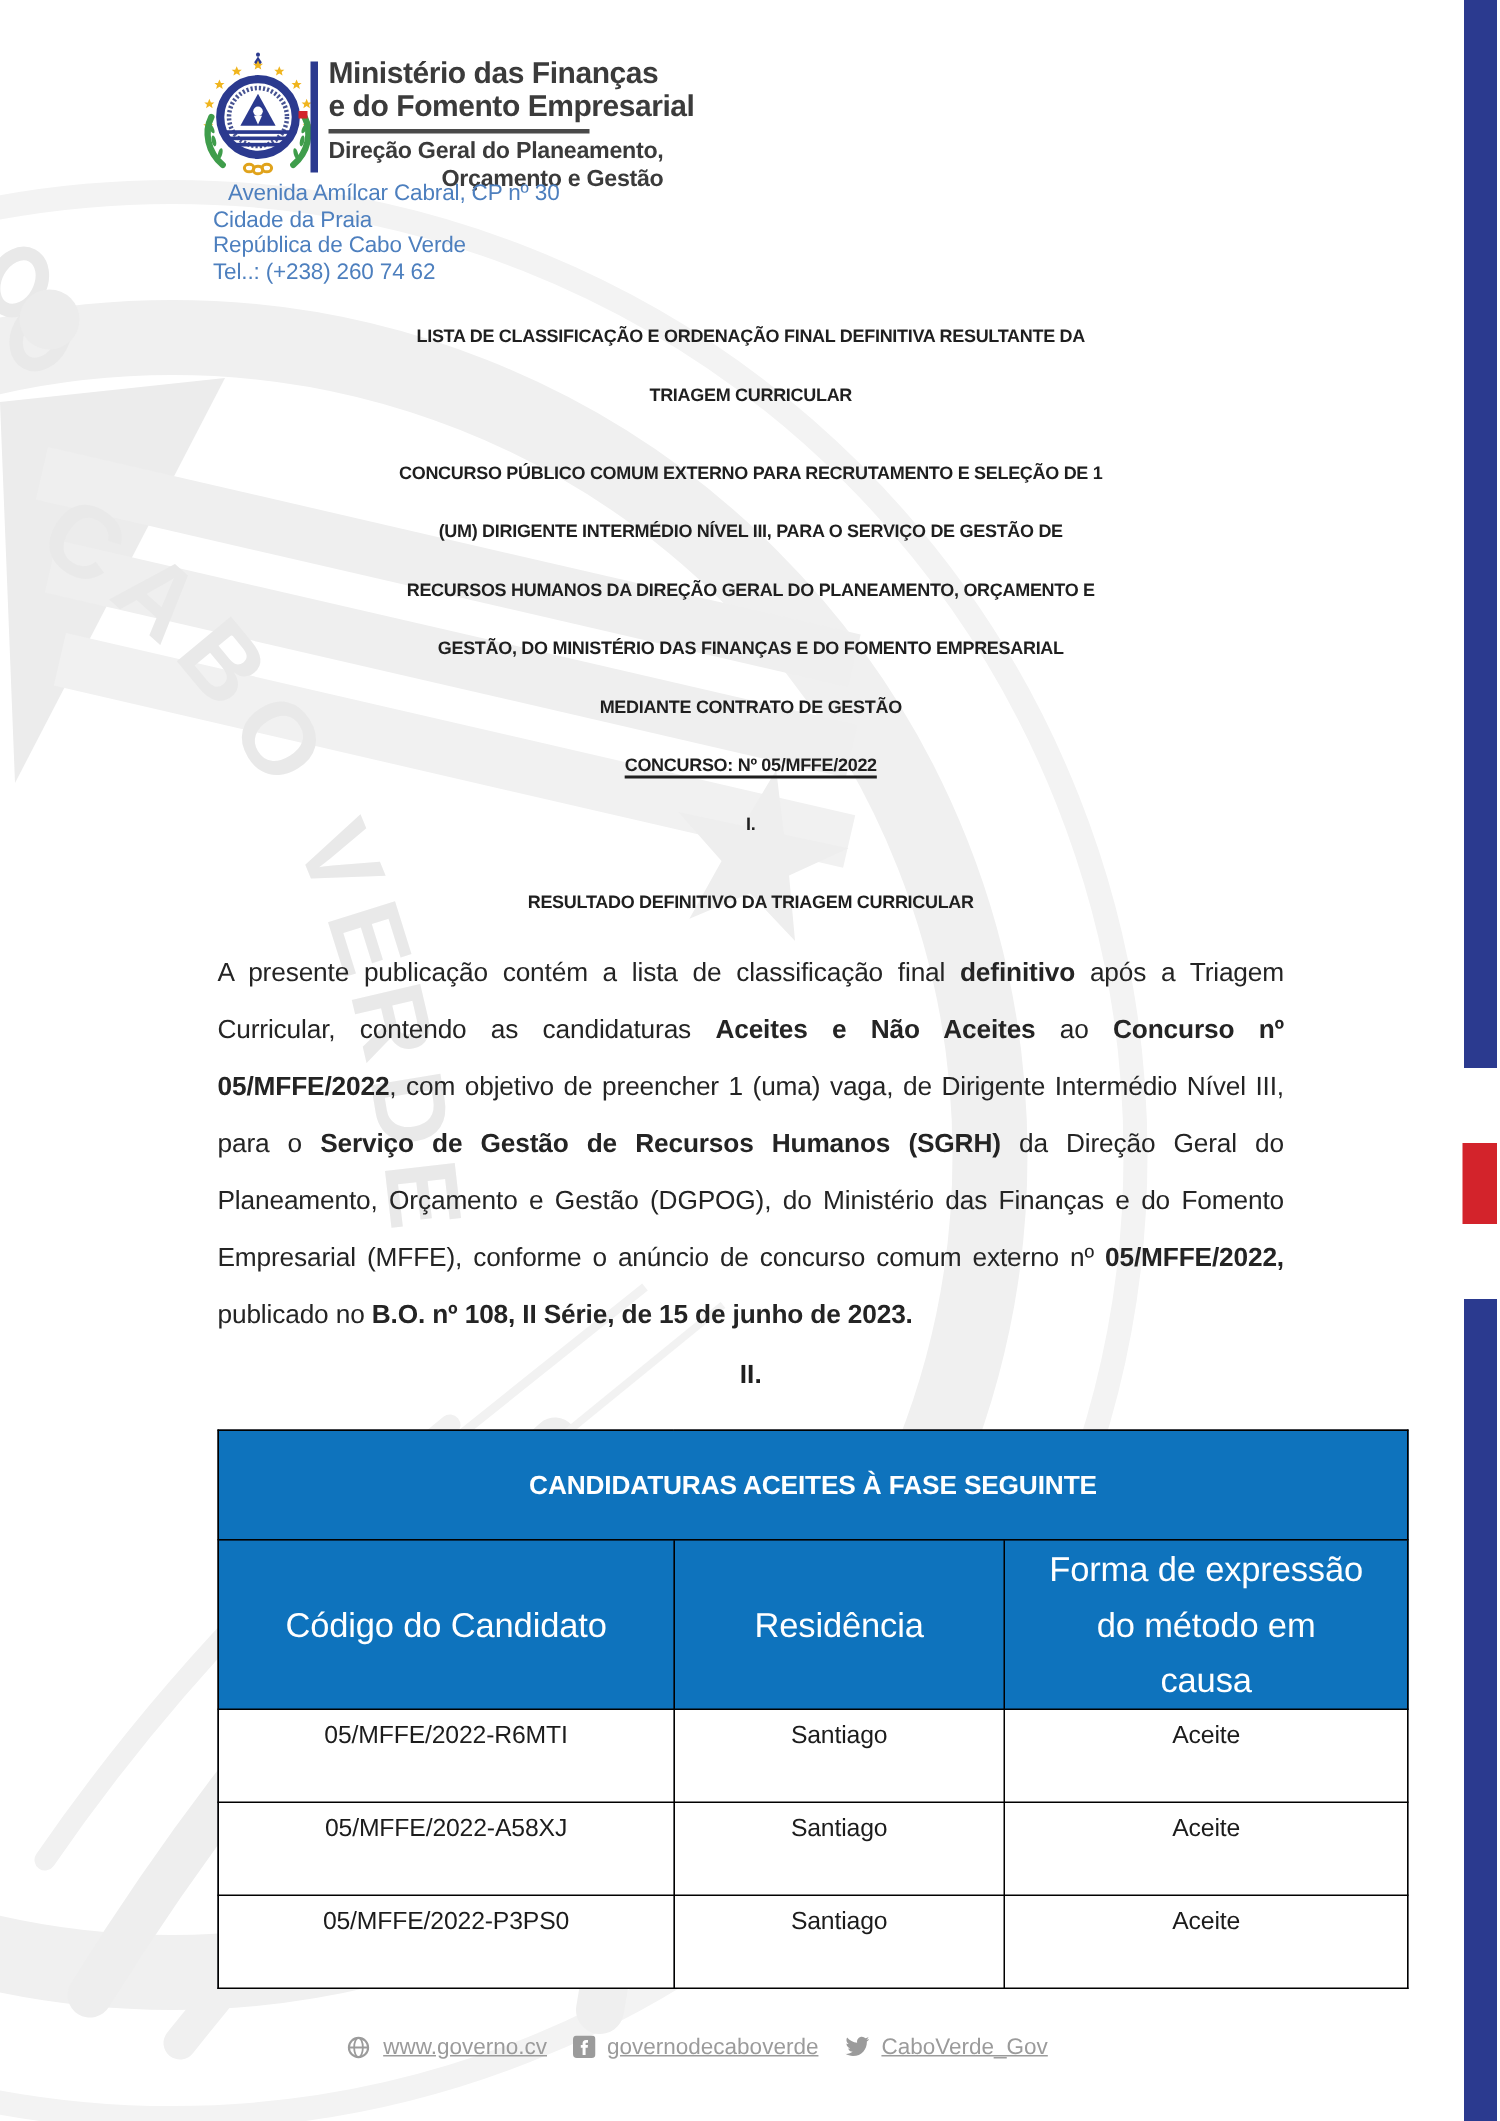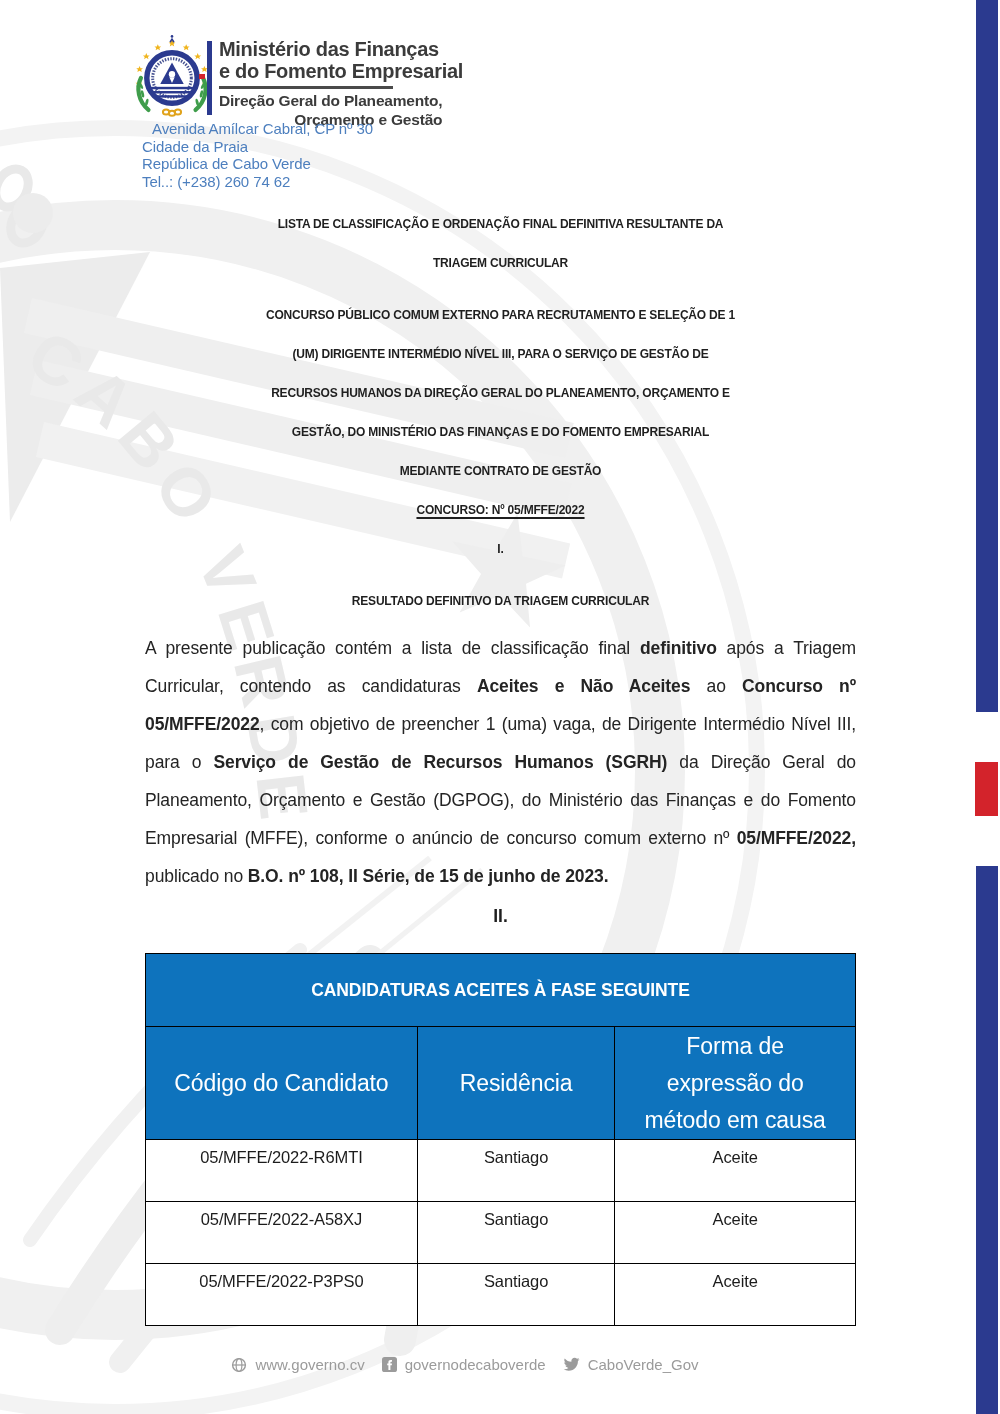--- a/index.html
+++ b/index.html
@@ -55,21 +55,21 @@
   .body-paragraph{
     position:absolute;left:145px;top:629px;width:711px;z-index:2;
     text-align:justify;font-size:17.5px;line-height:38px;color:#242424;letter-spacing:-0.1px;
   }
   .section-ii{
     position:absolute;left:145px;top:897px;width:711px;z-index:2;
     text-align:center;font-weight:700;font-size:17.5px;color:#1f1f1f;height:39px;line-height:39px;
   }
   
   .results-table{
-    position:absolute;left:145px;top:953px;width:711px;z-index:2;
+    position:absolute;left:145px;top:953px;width:794px;z-index:2;
     border-collapse:collapse;table-layout:fixed;background:#0f172a;
   }
   .results-table td{border:1.5px solid #000;}
   .results-table .banner-cell{
     height:70px;background:var(--table-header-blue);color:#fff;
     font-weight:700;font-size:17.5px;text-align:center;vertical-align:middle;letter-spacing:-0.1px;
   }
   .results-table .head-cell{
     height:112px;background:var(--table-header-blue);color:#fff;
     font-weight:400;font-size:23px;text-align:center;vertical-align:middle;
@@ -79,21 +79,21 @@
     height:52px;background:#fff;font-size:16.5px;color:#1c1c1c;
     text-align:center;vertical-align:top;padding-top:8px;letter-spacing:-0.1px;
   }
   .col-code{width:38.3%;}
   .col-res{width:27.8%;}
   .col-forma{width:33.9%;}
   
   .footer{
     position:absolute;left:150px;top:1356px;width:630px;z-index:2;
     display:flex;justify-content:center;align-items:center;gap:17px;
-    color:var(--footer-gray);font-size:15px;
+    color:var(--footer-gray);font-size:15px;text-decoration:underline;
   }
   .footer-item{display:flex;align-items:center;gap:8px;}
   .footer-item svg{display:block;}
 </style>
 </head>
 <body>
 
 <div class="page">
 
   <svg class="watermark" width="1000" height="1414" viewBox="0 0 1000 1414" aria-hidden="true">

